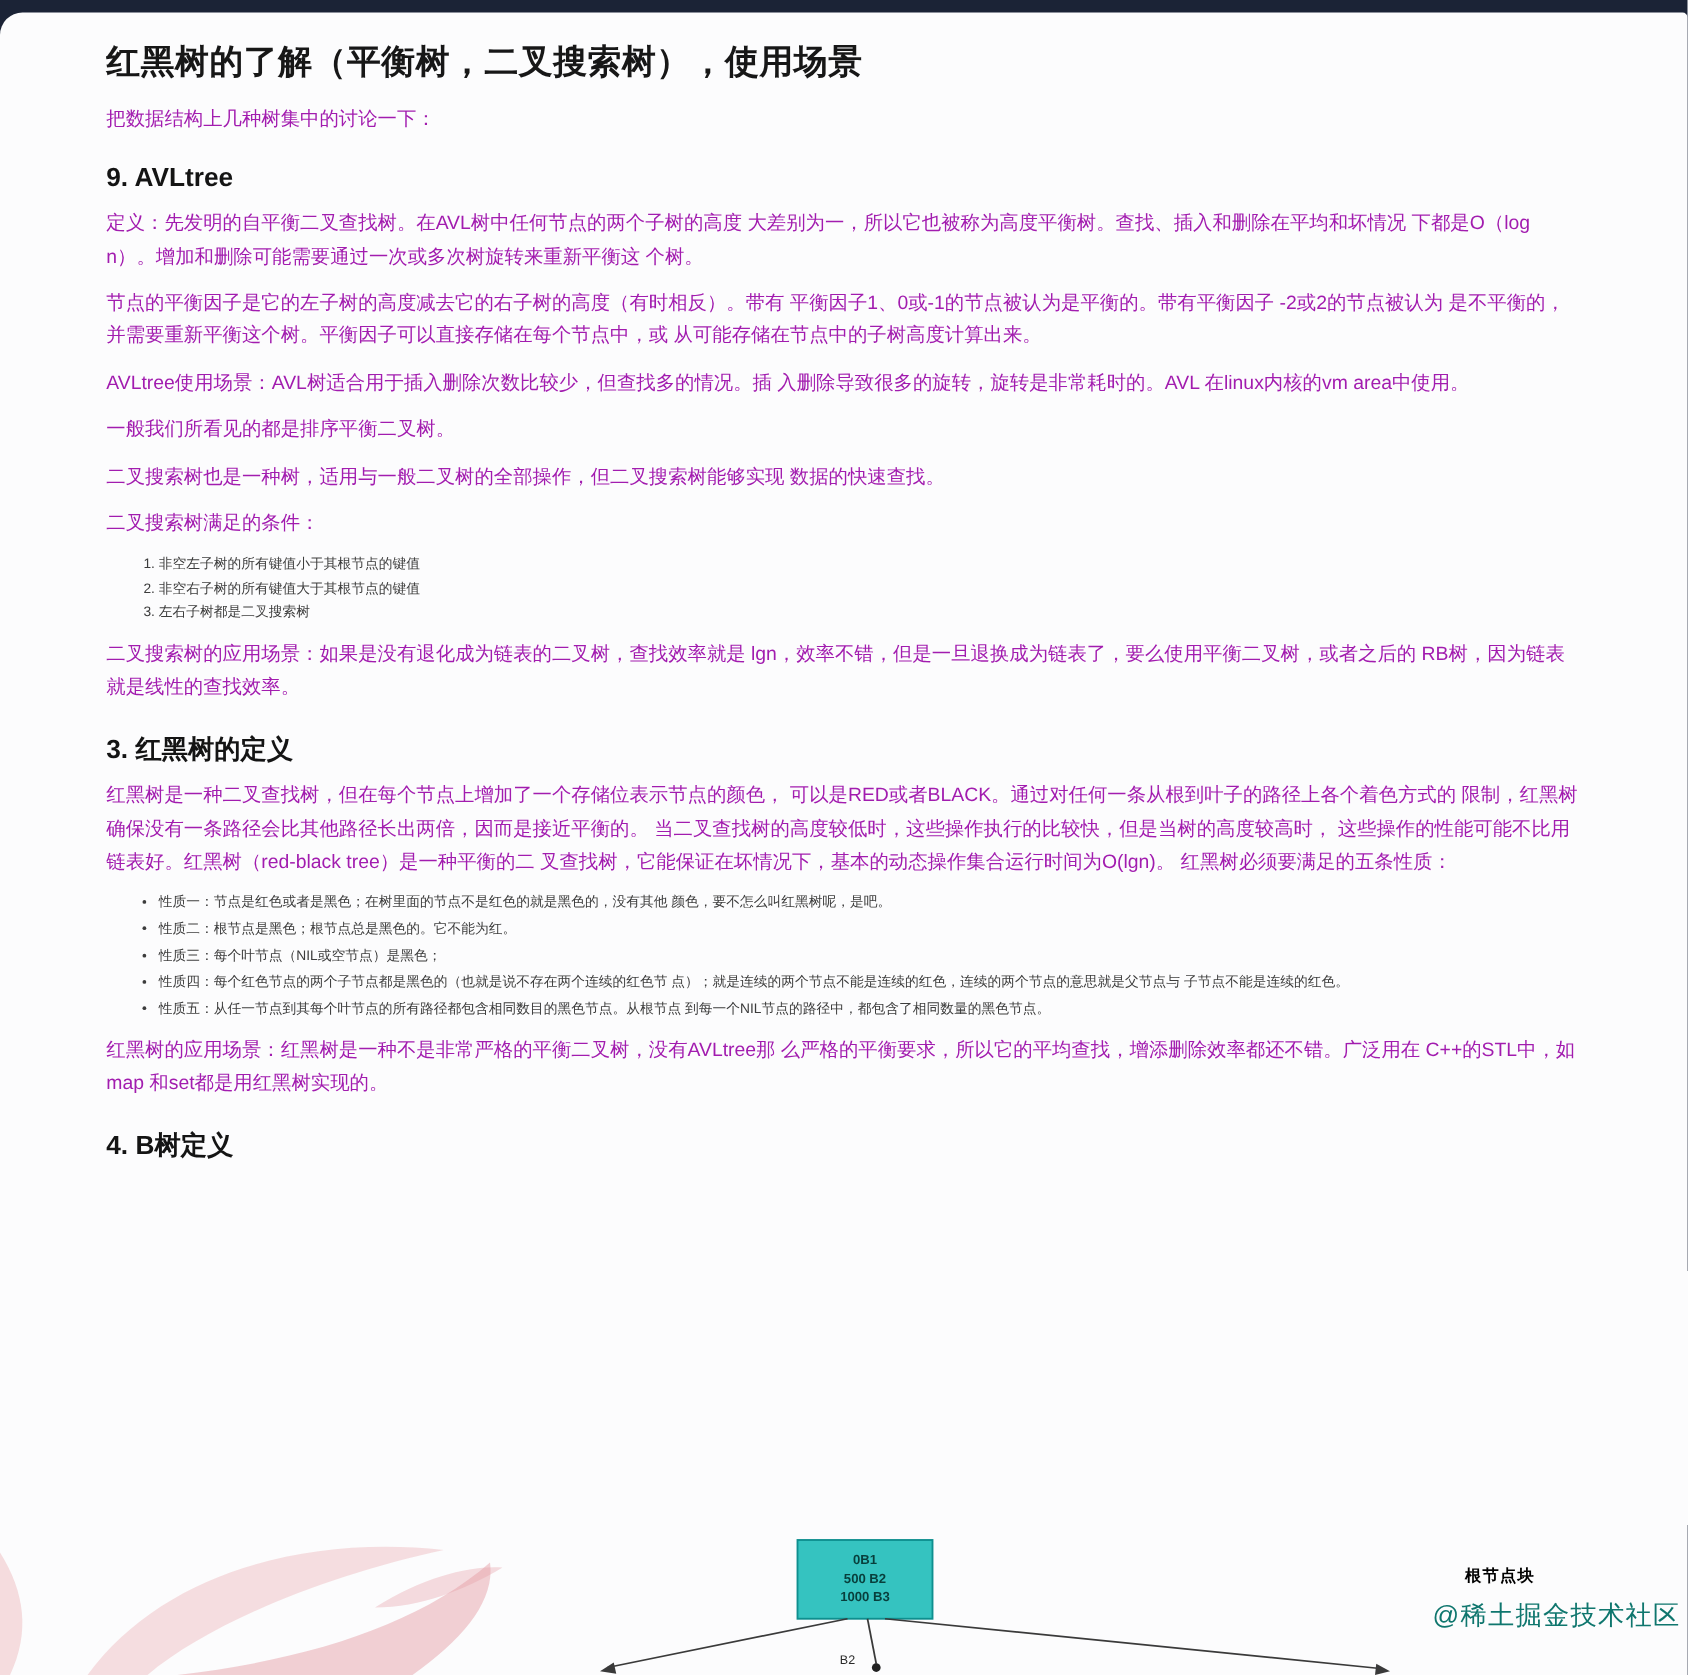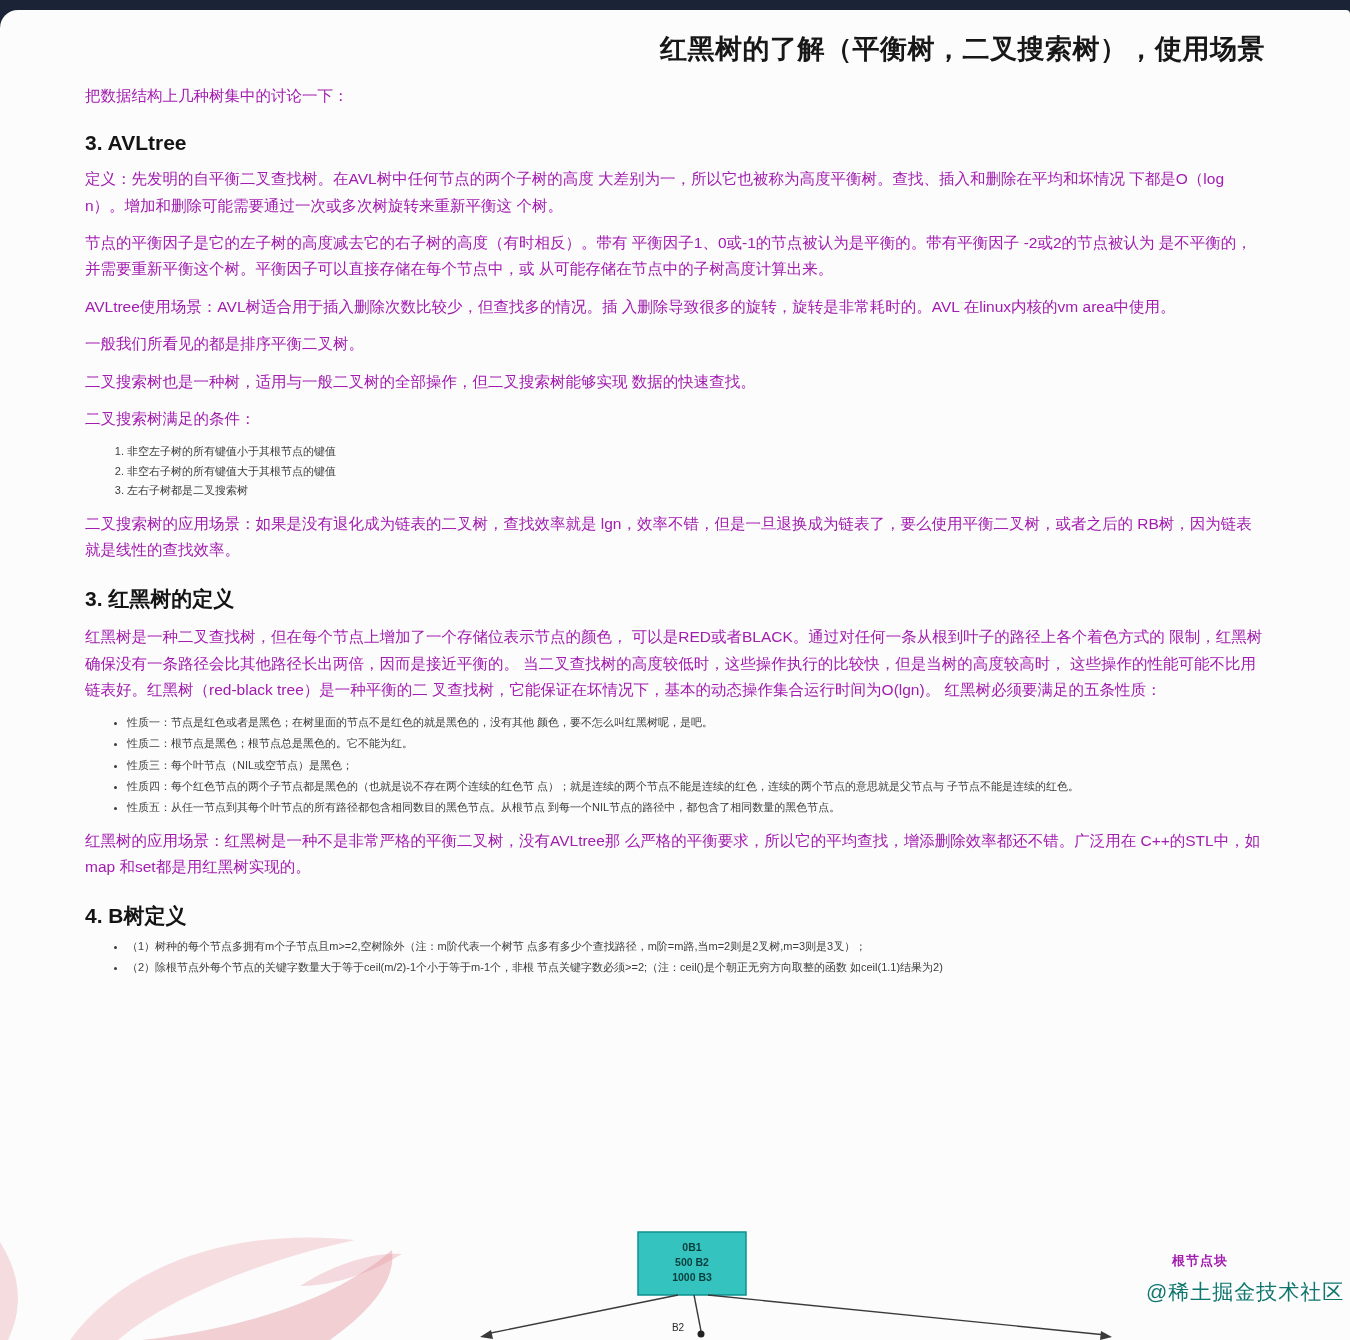--- a/index.html
+++ b/index.html
@@ -16,21 +16,21 @@
     overflow:hidden;
   }
   .content{
     padding:22px 85px 0 85px;
     height:1160px;
     overflow:hidden;
     color:#3a3a3a;
   }
   h1{
     font-size:27px;line-height:1.3;color:#171717;
-    margin:0 0 16px 0;font-weight:bold;letter-spacing:.5px;text-align:right;
+    margin:0 0 16px 0;font-weight:bold;letter-spacing:.5px;
   }
   h2{
     font-size:21px;color:#141414;margin:22px 0 6px 0;font-weight:bold;
   }
   p{
     font-size:15.5px;line-height:1.7;margin:11px 0;color:#a21caf;
   }
   ol,ul{
     margin:8px 0 12px 0;padding-left:42px;
     font-size:11px;color:#3c3c3c;
@@ -38,37 +38,37 @@
   ol li{line-height:1.5;margin:3px 0;}
   ul li{line-height:1.55;margin:4px 0;}
   ul{list-style:disc;}
   
   .diagram{
     position:absolute;left:0;right:0;bottom:0;height:150px;
   }
   .diagram svg{position:absolute;left:0;top:0;}
   .side-label{
     position:absolute;left:1172px;top:62px;
-    font-size:13px;font-weight:bold;color:#a21caf;letter-spacing:1px;
+    font-size:13px;font-weight:bold;color:#000000;letter-spacing:1px;
   }
   .watermark{
     position:absolute;left:1146px;top:88px;
     font-size:21px;color:#0f766e;letter-spacing:1px;white-space:nowrap;
   }
 </style>
 </head>
 <body>
 
 <div class="page">
   <div class="content">
 
     <h1>红黑树的了解（平衡树，二叉搜索树），使用场景</h1>
     <p>把数据结构上几种树集中的讨论一下：</p>
 
-    <h2>3. AVLtree</h2>
+    <h2>9. AVLtree</h2>
     <p>定义：先发明的自平衡二叉查找树。在AVL树中任何节点的两个子树的高度 大差别为一，所以它也被称为高度平衡树。查找、插入和删除在平均和坏情况 下都是O（log n）。增加和删除可能需要通过一次或多次树旋转来重新平衡这 个树。</p>
     <p>节点的平衡因子是它的左子树的高度减去它的右子树的高度（有时相反）。带有 平衡因子1、0或-1的节点被认为是平衡的。带有平衡因子 -2或2的节点被认为 是不平衡的，并需要重新平衡这个树。平衡因子可以直接存储在每个节点中，或 从可能存储在节点中的子树高度计算出来。</p>
     <p>AVLtree使用场景：AVL树适合用于插入删除次数比较少，但查找多的情况。插 入删除导致很多的旋转，旋转是非常耗时的。AVL 在linux内核的vm area中使用。</p>
     <p>一般我们所看见的都是排序平衡二叉树。</p>
 
     <p>二叉搜索树也是一种树，适用与一般二叉树的全部操作，但二叉搜索树能够实现 数据的快速查找。</p>
     <p>二叉搜索树满足的条件：</p>
     <ol>
       <li>非空左子树的所有键值小于其根节点的键值</li>
       <li>非空右子树的所有键值大于其根节点的键值</li>
@@ -81,25 +81,20 @@
     <ul>
       <li>性质一：节点是红色或者是黑色；在树里面的节点不是红色的就是黑色的，没有其他 颜色，要不怎么叫红黑树呢，是吧。</li>
       <li>性质二：根节点是黑色；根节点总是黑色的。它不能为红。</li>
       <li>性质三：每个叶节点（NIL或空节点）是黑色；</li>
       <li>性质四：每个红色节点的两个子节点都是黑色的（也就是说不存在两个连续的红色节 点）；就是连续的两个节点不能是连续的红色，连续的两个节点的意思就是父节点与 子节点不能是连续的红色。</li>
       <li>性质五：从任一节点到其每个叶节点的所有路径都包含相同数目的黑色节点。从根节点 到每一个NIL节点的路径中，都包含了相同数量的黑色节点。</li>
     </ul>
     <p>红黑树的应用场景：红黑树是一种不是非常严格的平衡二叉树，没有AVLtree那 么严格的平衡要求，所以它的平均查找，增添删除效率都还不错。广泛用在 C++的STL中，如map 和set都是用红黑树实现的。</p>
 
     <h2>4. B树定义</h2>
-    <ul>
-      <li>（1）树种的每个节点多拥有m个子节点且m&gt;=2,空树除外（注：m阶代表一个树节 点多有多少个查找路径，m阶=m路,当m=2则是2叉树,m=3则是3叉）；</li>
-      <li>（2）除根节点外每个节点的关键字数量大于等于ceil(m/2)-1个小于等于m-1个，非根 节点关键字数必须&gt;=2;（注：ceil()是个朝正无穷方向取整的函数 如ceil(1.1)结果为2)</li>
-
-    </ul>
   </div>
 
   <div class="diagram">
 
     <svg width="1350" height="150" viewBox="0 0 1350 150">
       <path d="M 70 150 C 130 68, 245 38, 355 50 C 262 70, 168 108, 118 150 Z" fill="#f3d3d6" opacity="0.75"></path>
       <path d="M 392 60 C 335 110, 245 138, 142 150 L 330 150 C 372 120, 396 90, 392 60 Z" fill="#e8a9b0" opacity="0.55"></path>
       <path d="M 0 52 C 20 84, 24 116, 8 150 L 0 150 Z" fill="#f3d3d6" opacity="0.8"></path>
       <path d="M 300 96 C 340 70, 380 62, 402 64 C 372 82, 336 96, 300 96 Z" fill="#e59aa2" opacity="0.35"></path>
     </svg>

